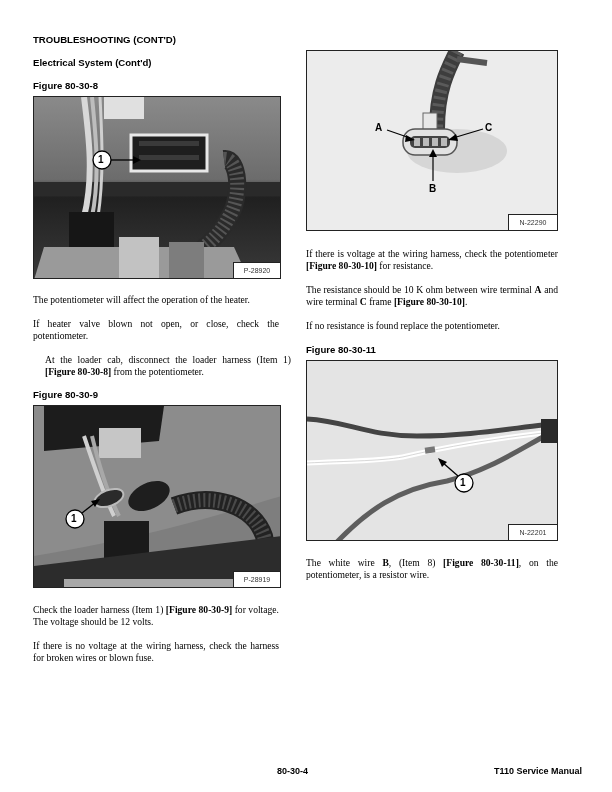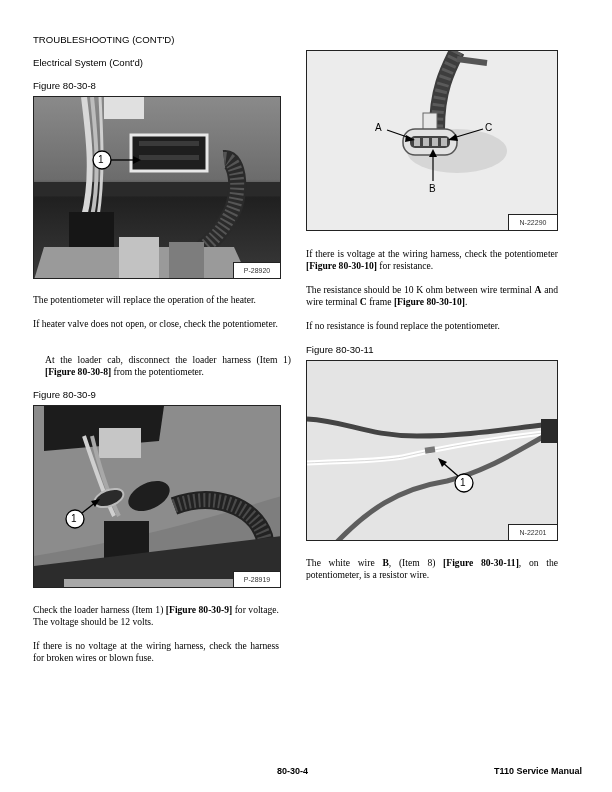--- a/index.html
+++ b/index.html
@@ -1,19 +1,19 @@
 <!DOCTYPE html>
 <html><head>
 <meta charset="utf-8">
 <style>
   html, body { margin:0; padding:0; background:#ffffff; }
   body { width:612px; height:792px; position:relative; overflow:hidden;
          font-family:"Liberation Sans", sans-serif; color:#000; font-size:9.6px; }
   .abs { position:absolute; }
-  .h { font-weight:normal; font-size:9.6px; }
+  .h { font-weight:bold; font-size:9.6px; }
   .p { font-size:9.6px; line-height:11.6px; text-align:justify;font-family:Liberation Serif, serif; }
   .p b { font-weight:bold; }
   .fig { position:absolute; border:1.5px solid #222; overflow:hidden; box-sizing:border-box; }
   .fig svg { display:block; }
   .tag { position:absolute; right:0; bottom:0; background:#fff; border-left:1px solid #222; border-top:1px solid #222;
          font-size:7px; color:#333; text-align:center; line-height:15px; height:15px; }
   .foot { font-weight:bold; font-size:9px;text-align:right; }
 </style>
 </head>
 <body>
@@ -48,22 +48,22 @@
     <rect x="85" y="140" width="40" height="43" fill="#c2c2c2"></rect>
     <rect x="135" y="145" width="35" height="38" fill="#7d7d7d"></rect>
     <circle cx="68" cy="63" r="9" fill="#fff" stroke="#000" stroke-width="1.3"></circle>
     <line x1="77" y1="63" x2="103" y2="63" stroke="#000" stroke-width="1.3"></line>
     <polygon points="107,63 99,59 99,67" fill="#000"></polygon>
   </svg>
   <span class="abs h" style="left:64px;top:57px;font-size:10px;">1</span>
   <div class="tag" style="width:46px;">P-28920</div>
 </div>
 
-<div class="abs p" style="left:33px;top:294px;width:246px;">The potentiometer will replace the operation of the heater.</div>
-<div class="abs p" style="left:33px;top:318px;width:246px;">If heater valve does not open, or close, check the potentiometer.</div>
+<div class="abs p" style="left:33px;top:294px;width:246px;">The potentiometer will affect the operation of the heater.</div>
+<div class="abs p" style="left:33px;top:318px;width:246px;">If heater valve blown not open, or close, check the potentiometer.</div>
 <div class="abs p" style="left:33px;top:354px;width:246px;margin-left:12px;">
   <span>At the loader cab, disconnect the loader harness (Item 1) </span><b>[Figure 80-30-8]</b><span> from the potentiometer.</span>
 </div>
 
 <div class="abs h" style="left:33px;top:389px;">Figure 80-30-9</div>
 <div class="fig" style="left:33px;top:405px;width:248px;height:183px;">
   <svg width="248" height="183" viewBox="0 0 248 183">
     <rect width="248" height="183" fill="#7e7e7e"></rect>
     <path d="M0 0 L248 0 L248 90 C180 110 120 130 0 150 Z" fill="#8c8c8c"></path>
     <path d="M10 0 L130 0 L125 35 L10 45 Z" fill="#1c1c1c"></path>

